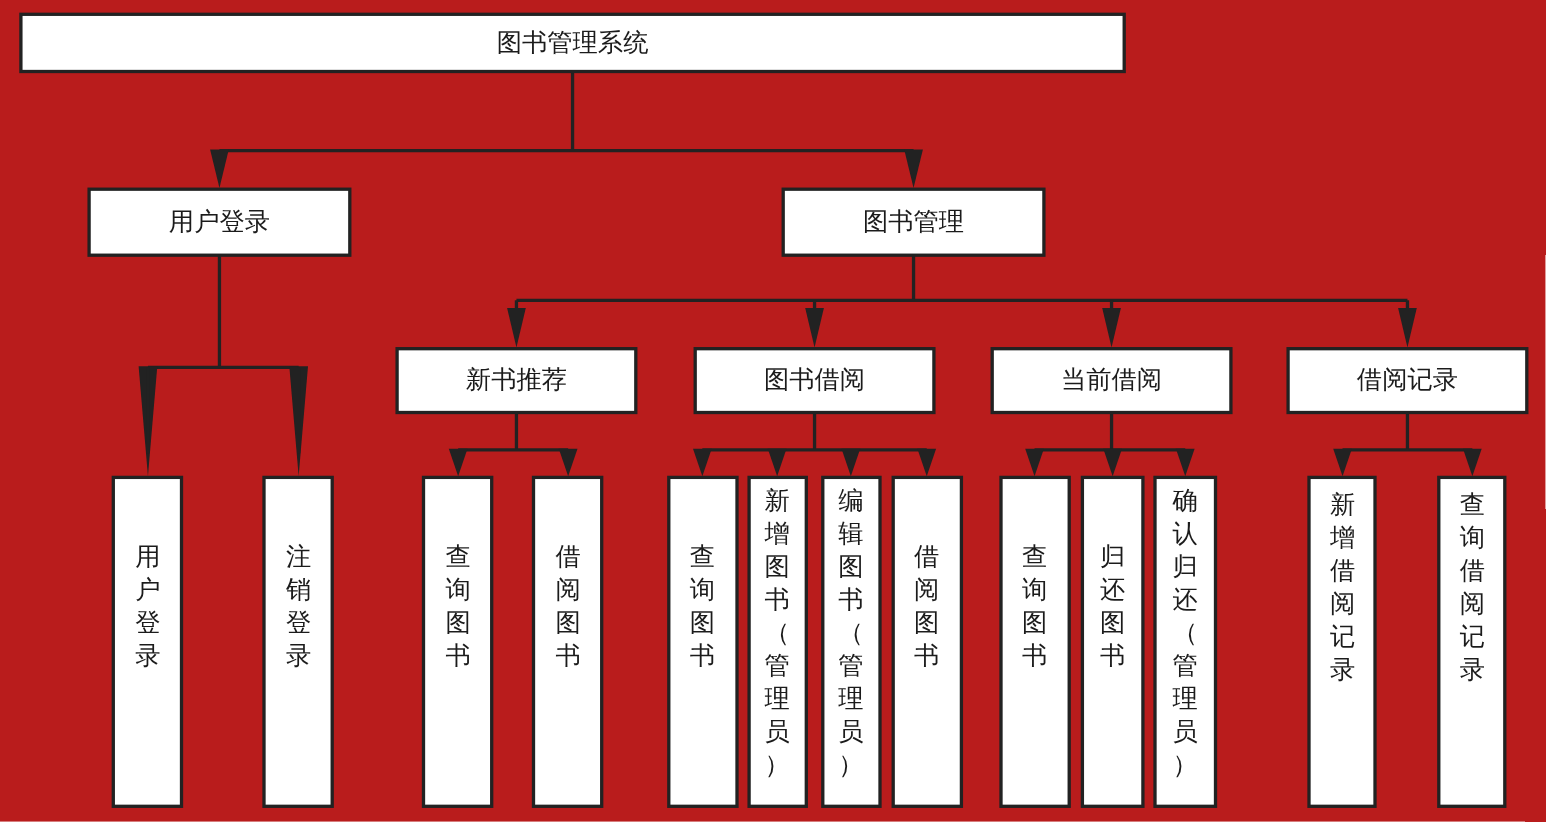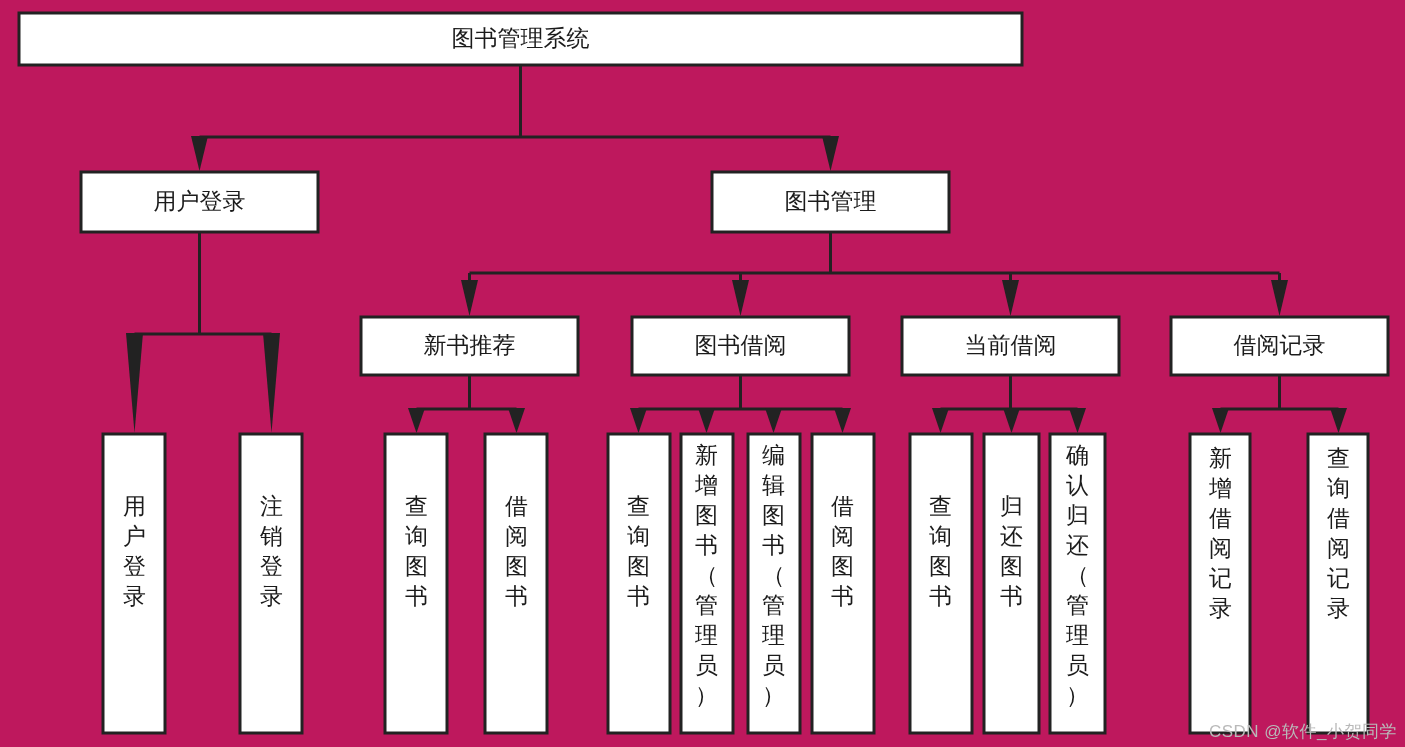--- a/index.html
+++ b/index.html
@@ -10,21 +10,21 @@
   body {
     width: 1405px;
     height: 747px;
     font-family: "Liberation Sans", "DejaVu Sans", sans-serif;
     overflow: hidden;
   }
   #diagram-root {
     position: relative;
     width: 1405px;
     height: 747px;
-    background: #be185d;
+    background: #b91c1c;
   }
   svg.diagram-canvas {
     position: absolute;
     top: 0;
     left: 0;
     width: 1405px;
     height: 747px;
     display: block;
   }
   .node-box {
@@ -224,15 +224,14 @@
       </g>
 
       <g>
         <rect class="node-box" x="1308" y="434" width="60" height="299"></rect>
         <text class="node-label-v" x="1338.5" y="466"><tspan x="1338.5" y="466">查</tspan><tspan x="1338.5" y="496">询</tspan><tspan x="1338.5" y="526">借</tspan><tspan x="1338.5" y="556">阅</tspan><tspan x="1338.5" y="586">记</tspan><tspan x="1338.5" y="616">录</tspan></text>
       </g>
 
     </g>
   </svg>
 
-  <div class="watermark">CSDN @软件_小贺同学</div>
 
 </div>
 
 </body></html>

